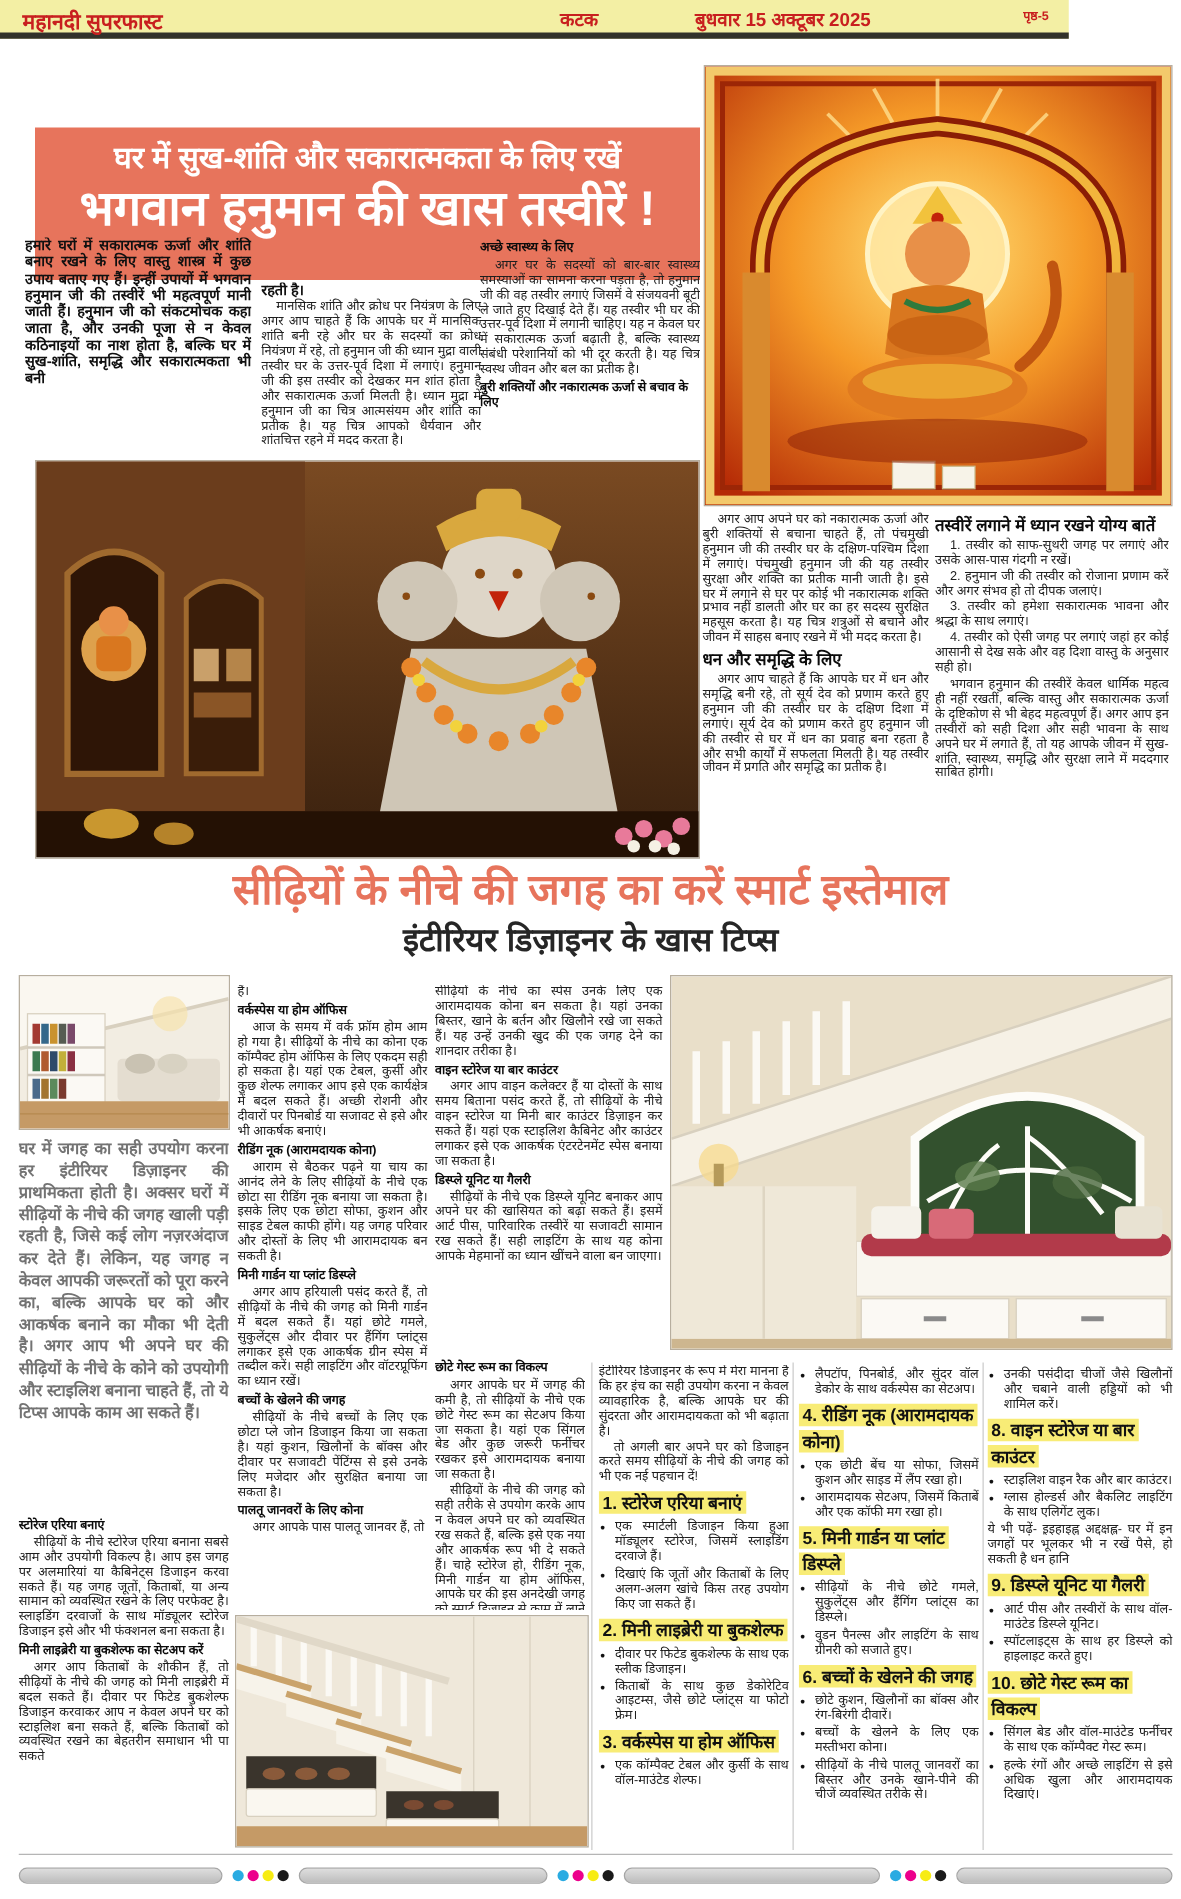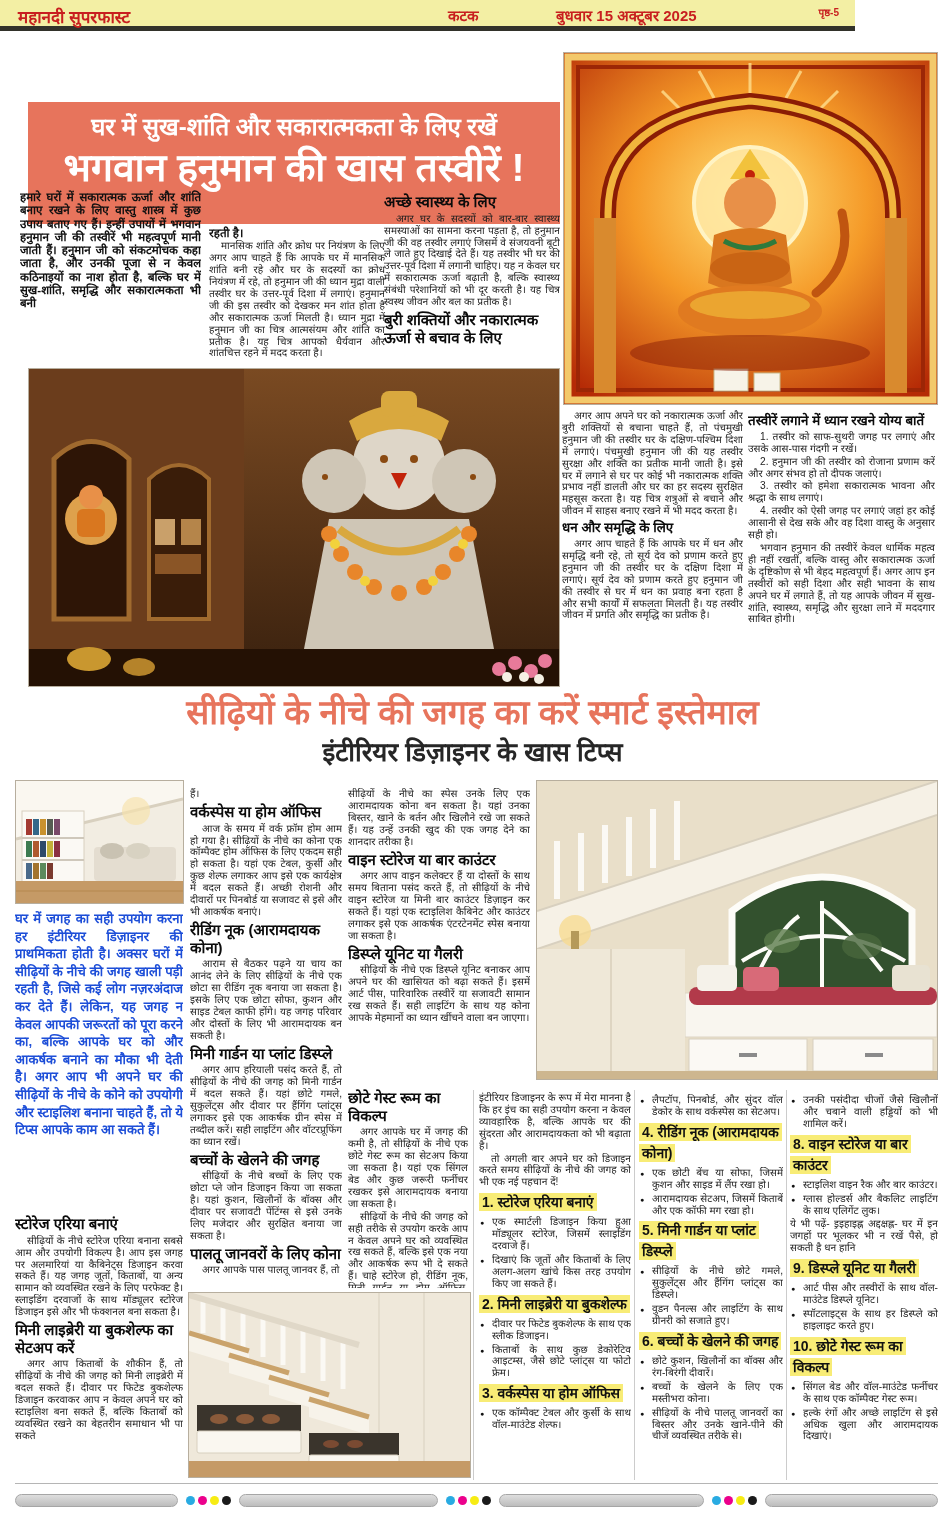--- a/index.html
+++ b/index.html
@@ -17,24 +17,24 @@
   
   .a1-head{position:absolute;left:28px;top:62px;width:532px;height:122px;background:#e7745c;
            color:#ffffff;text-align:center;padding-top:10px;margin-top:40px;}
   .a1-kicker{font-size:24px;font-weight:bold;line-height:1.25;}
   .a1-title{font-size:39px;font-weight:bold;line-height:1.15;margin-top:4px;}
   
   .col{position:absolute;overflow:hidden;}
   .body-txt{font-size:10.2px;line-height:11.9px;text-align:justify;color:#1e1e1e;}
   .body-txt p{margin:0 0 1px 0;text-indent:12px;}
   .body-txt p.noind{text-indent:0;}
-  .subhead{font-weight:bold;font-size:15px;line-height:1.18;color:#0b0b0b;margin:3px 0 2px 0;text-align:left;}
+  .subhead{font-weight:bold;font-size:10px;line-height:1.18;color:#0b0b0b;margin:3px 0 2px 0;text-align:left;}
   .subhead.big{font-size:13.4px;}
   .intro1{font-weight:bold;font-size:11.6px;line-height:13.3px;color:#101010;text-align:justify;margin:0;}
-  .intro2{font-weight:bold;font-size:13.1px;line-height:17.6px;color:#1d4ed8;text-align:justify;margin:0;}
+  .intro2{font-weight:bold;font-size:13.1px;line-height:17.6px;color:#737373;text-align:justify;margin:0;}
   
   .a2-title{position:absolute;left:0;top:694px;width:945px;text-align:center;
             font-size:34px;font-weight:bold;color:#e7745c;line-height:1.1;}
   .a2-sub{position:absolute;left:0;top:738px;width:945px;text-align:center;
           font-size:26px;font-weight:bold;color:#262626;line-height:1.1;}
   
   .hlwrap{margin:4px 0 3px 0;line-height:1.5;text-align:left;}
   .hl{display:inline;background:#f8ec76;font-weight:bold;font-size:14px;color:#111;
       padding:1px 3px;box-decoration-break:clone;-webkit-box-decoration-break:clone;}
   .bullet{position:relative;padding-left:13px;margin:2px 0;text-indent:0;text-align:justify;}

